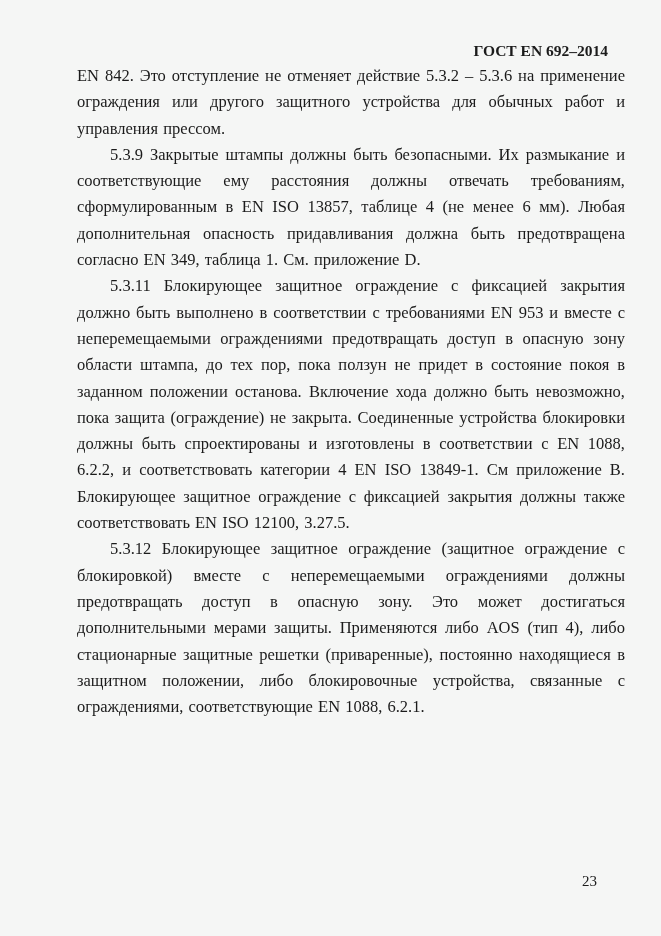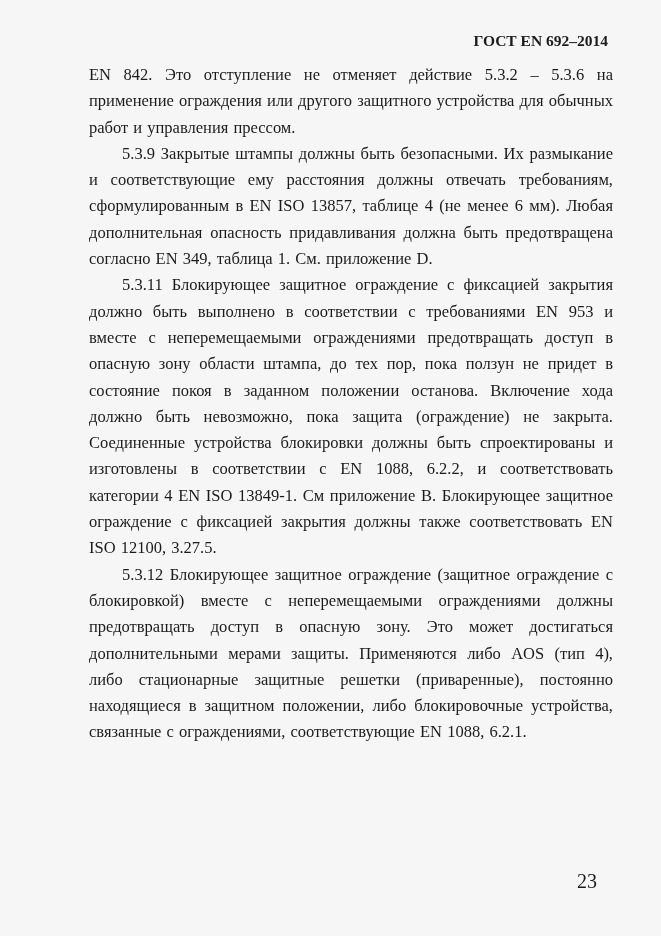--- a/index.html
+++ b/index.html
@@ -12,50 +12,50 @@
     width: 661px;
     height: 936px;
     background: #f5f6f5;
     overflow: hidden;
     font-family: "Liberation Serif", "DejaVu Serif", serif;
     color: #1b1b1b;
   }
   .page-content {
     position: absolute;
     left: 77px;
-    top: 32px;
+    top: 42px;
     width: 548px;
   }
   .doc-header {
     text-align: right;
     padding-right: 17px;
     font-weight: bold;
     font-size: 15.5px;
     line-height: 18px;
     margin: 0 0 3px 0;
     white-space: nowrap;
   }
   .body-text {
-    margin: 12px;
+    margin: 0;
   }
   .para {
     margin: 0;
     font-size: 16.5px;
     line-height: 26.3px;
     text-align: justify;
     word-spacing: 1px;
   }
   .para.indent {
     text-indent: 33px;
   }
   .page-number {
     position: absolute;
     top: 872px;
     right: 64px;
-    font-size: 20px;
+    font-size: 15px;
     line-height: 18px;
   }
 </style>
 </head>
 <body>
 
 <div class="screen">
   <div class="page-content">
     <div class="doc-header">ГОСТ EN 692–2014</div>
     <div class="body-text" id="paragraphs">

